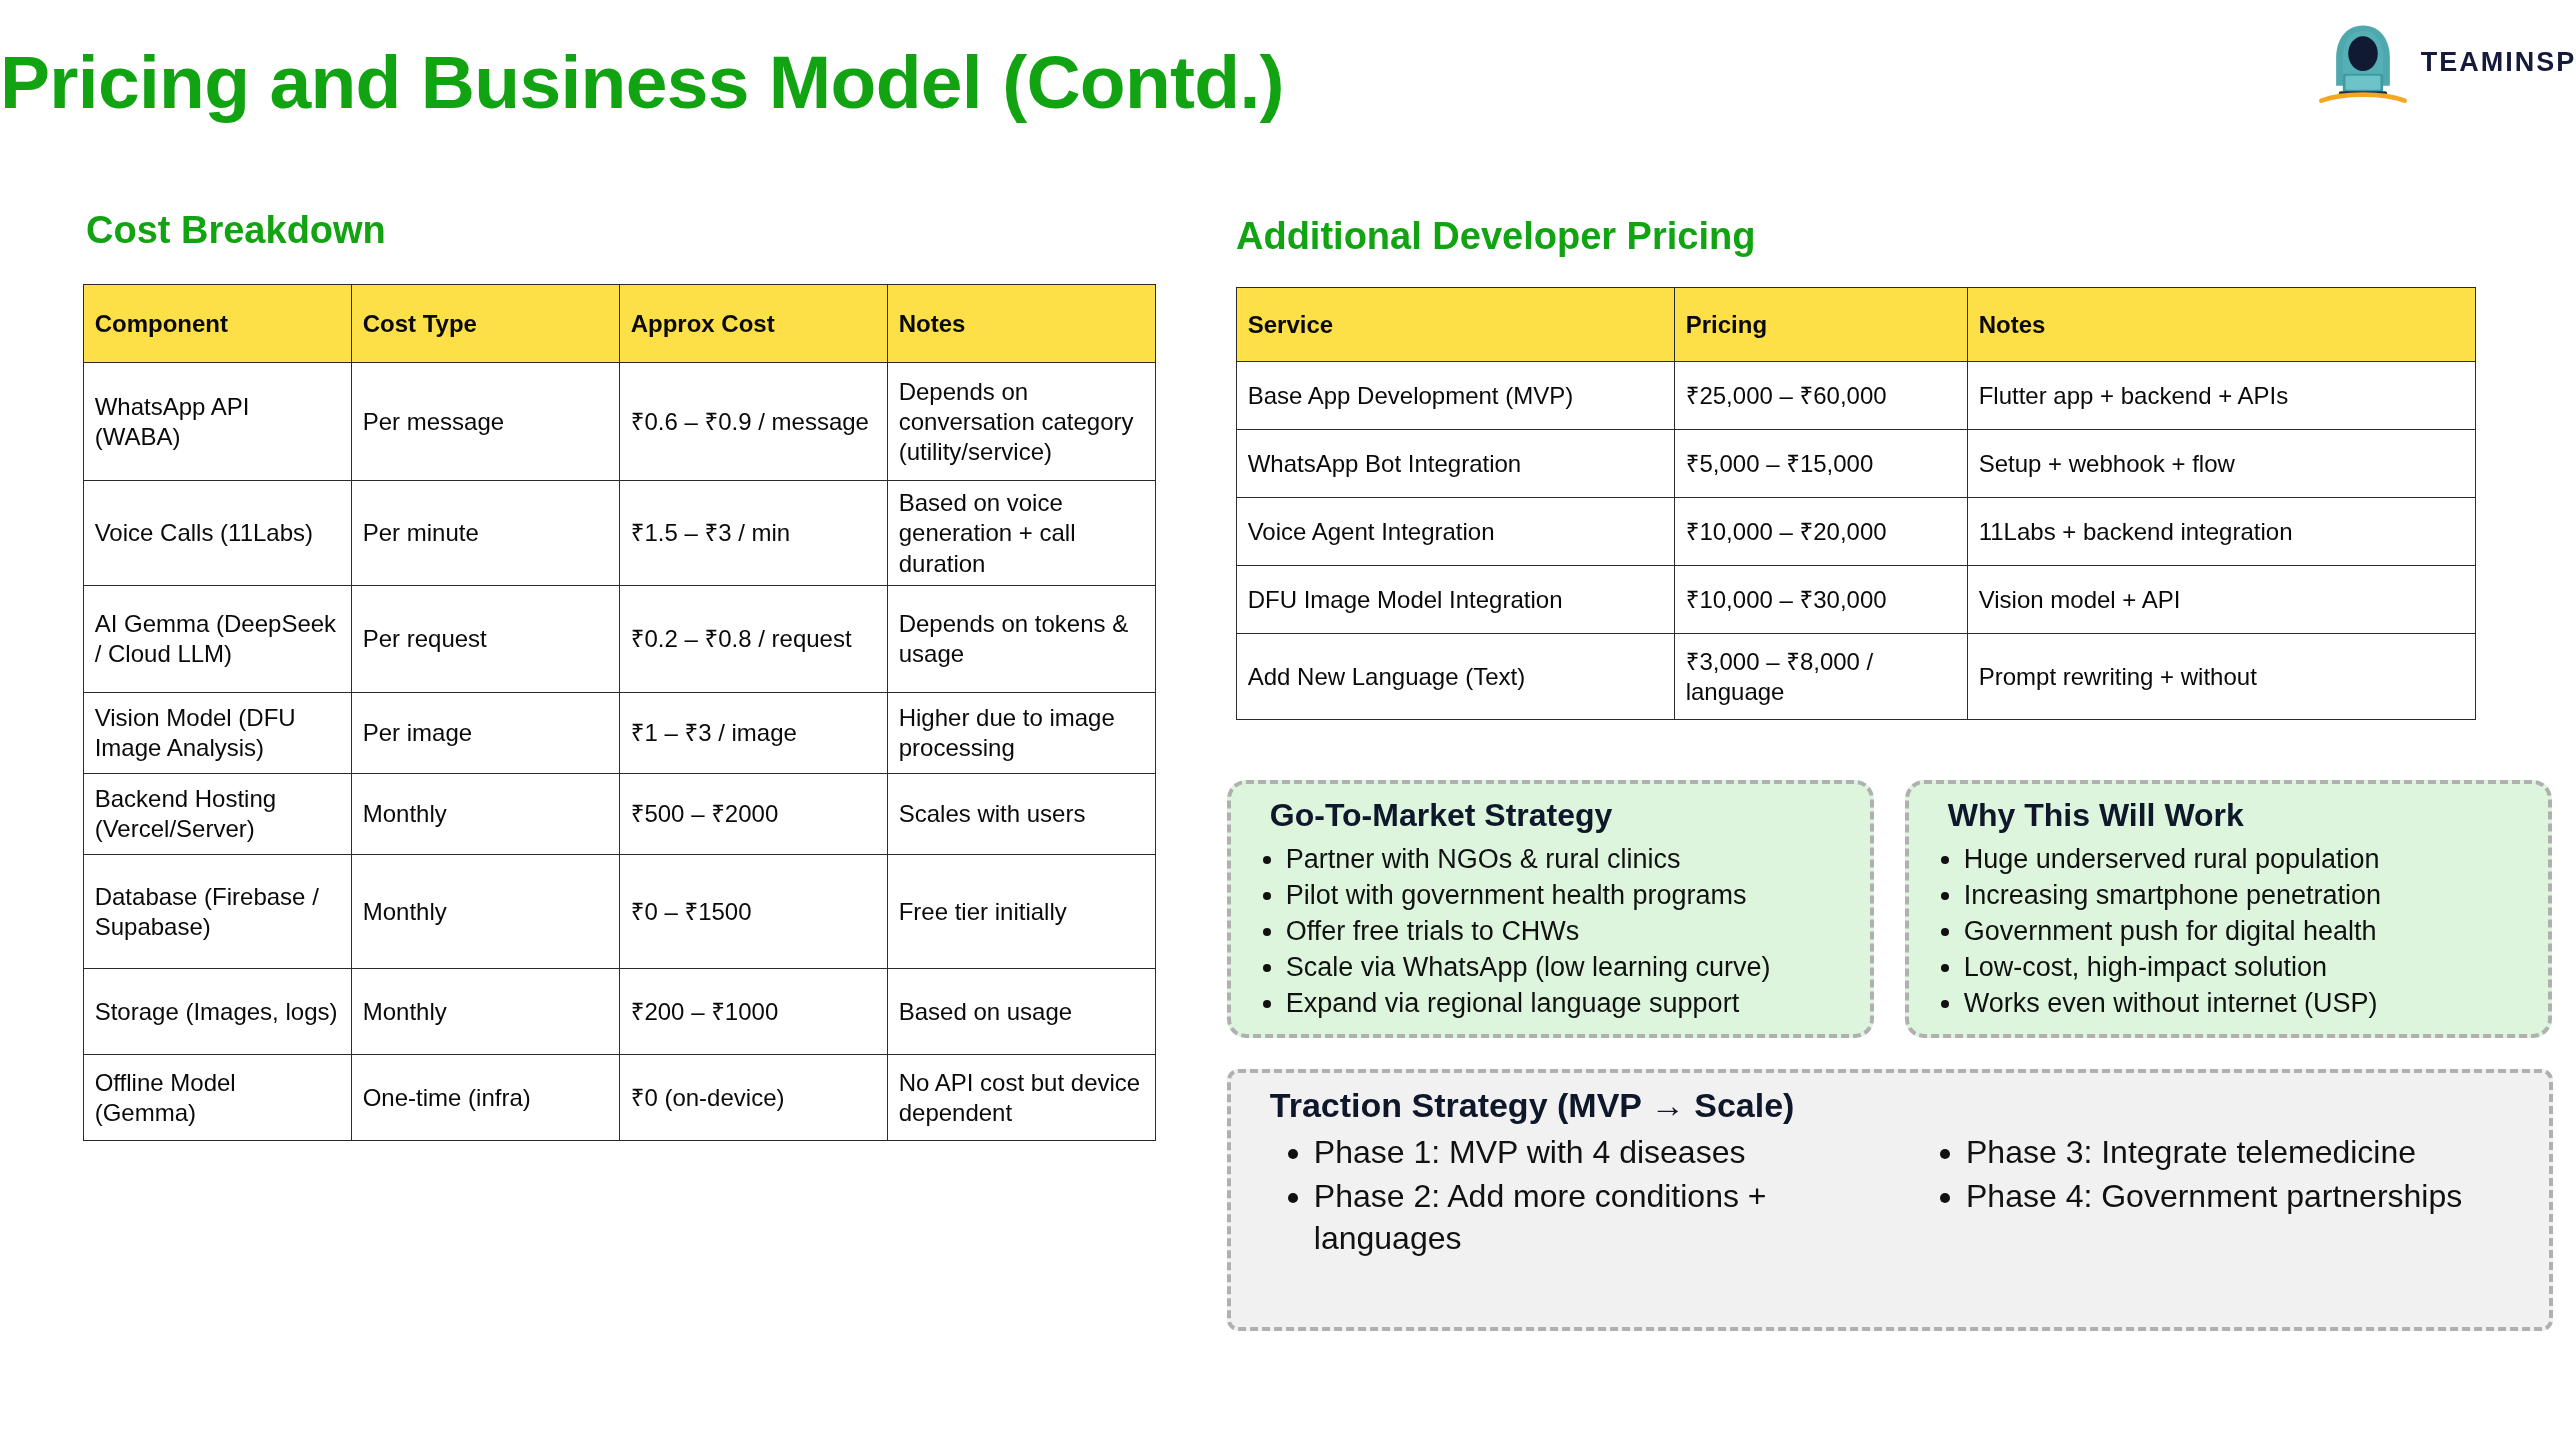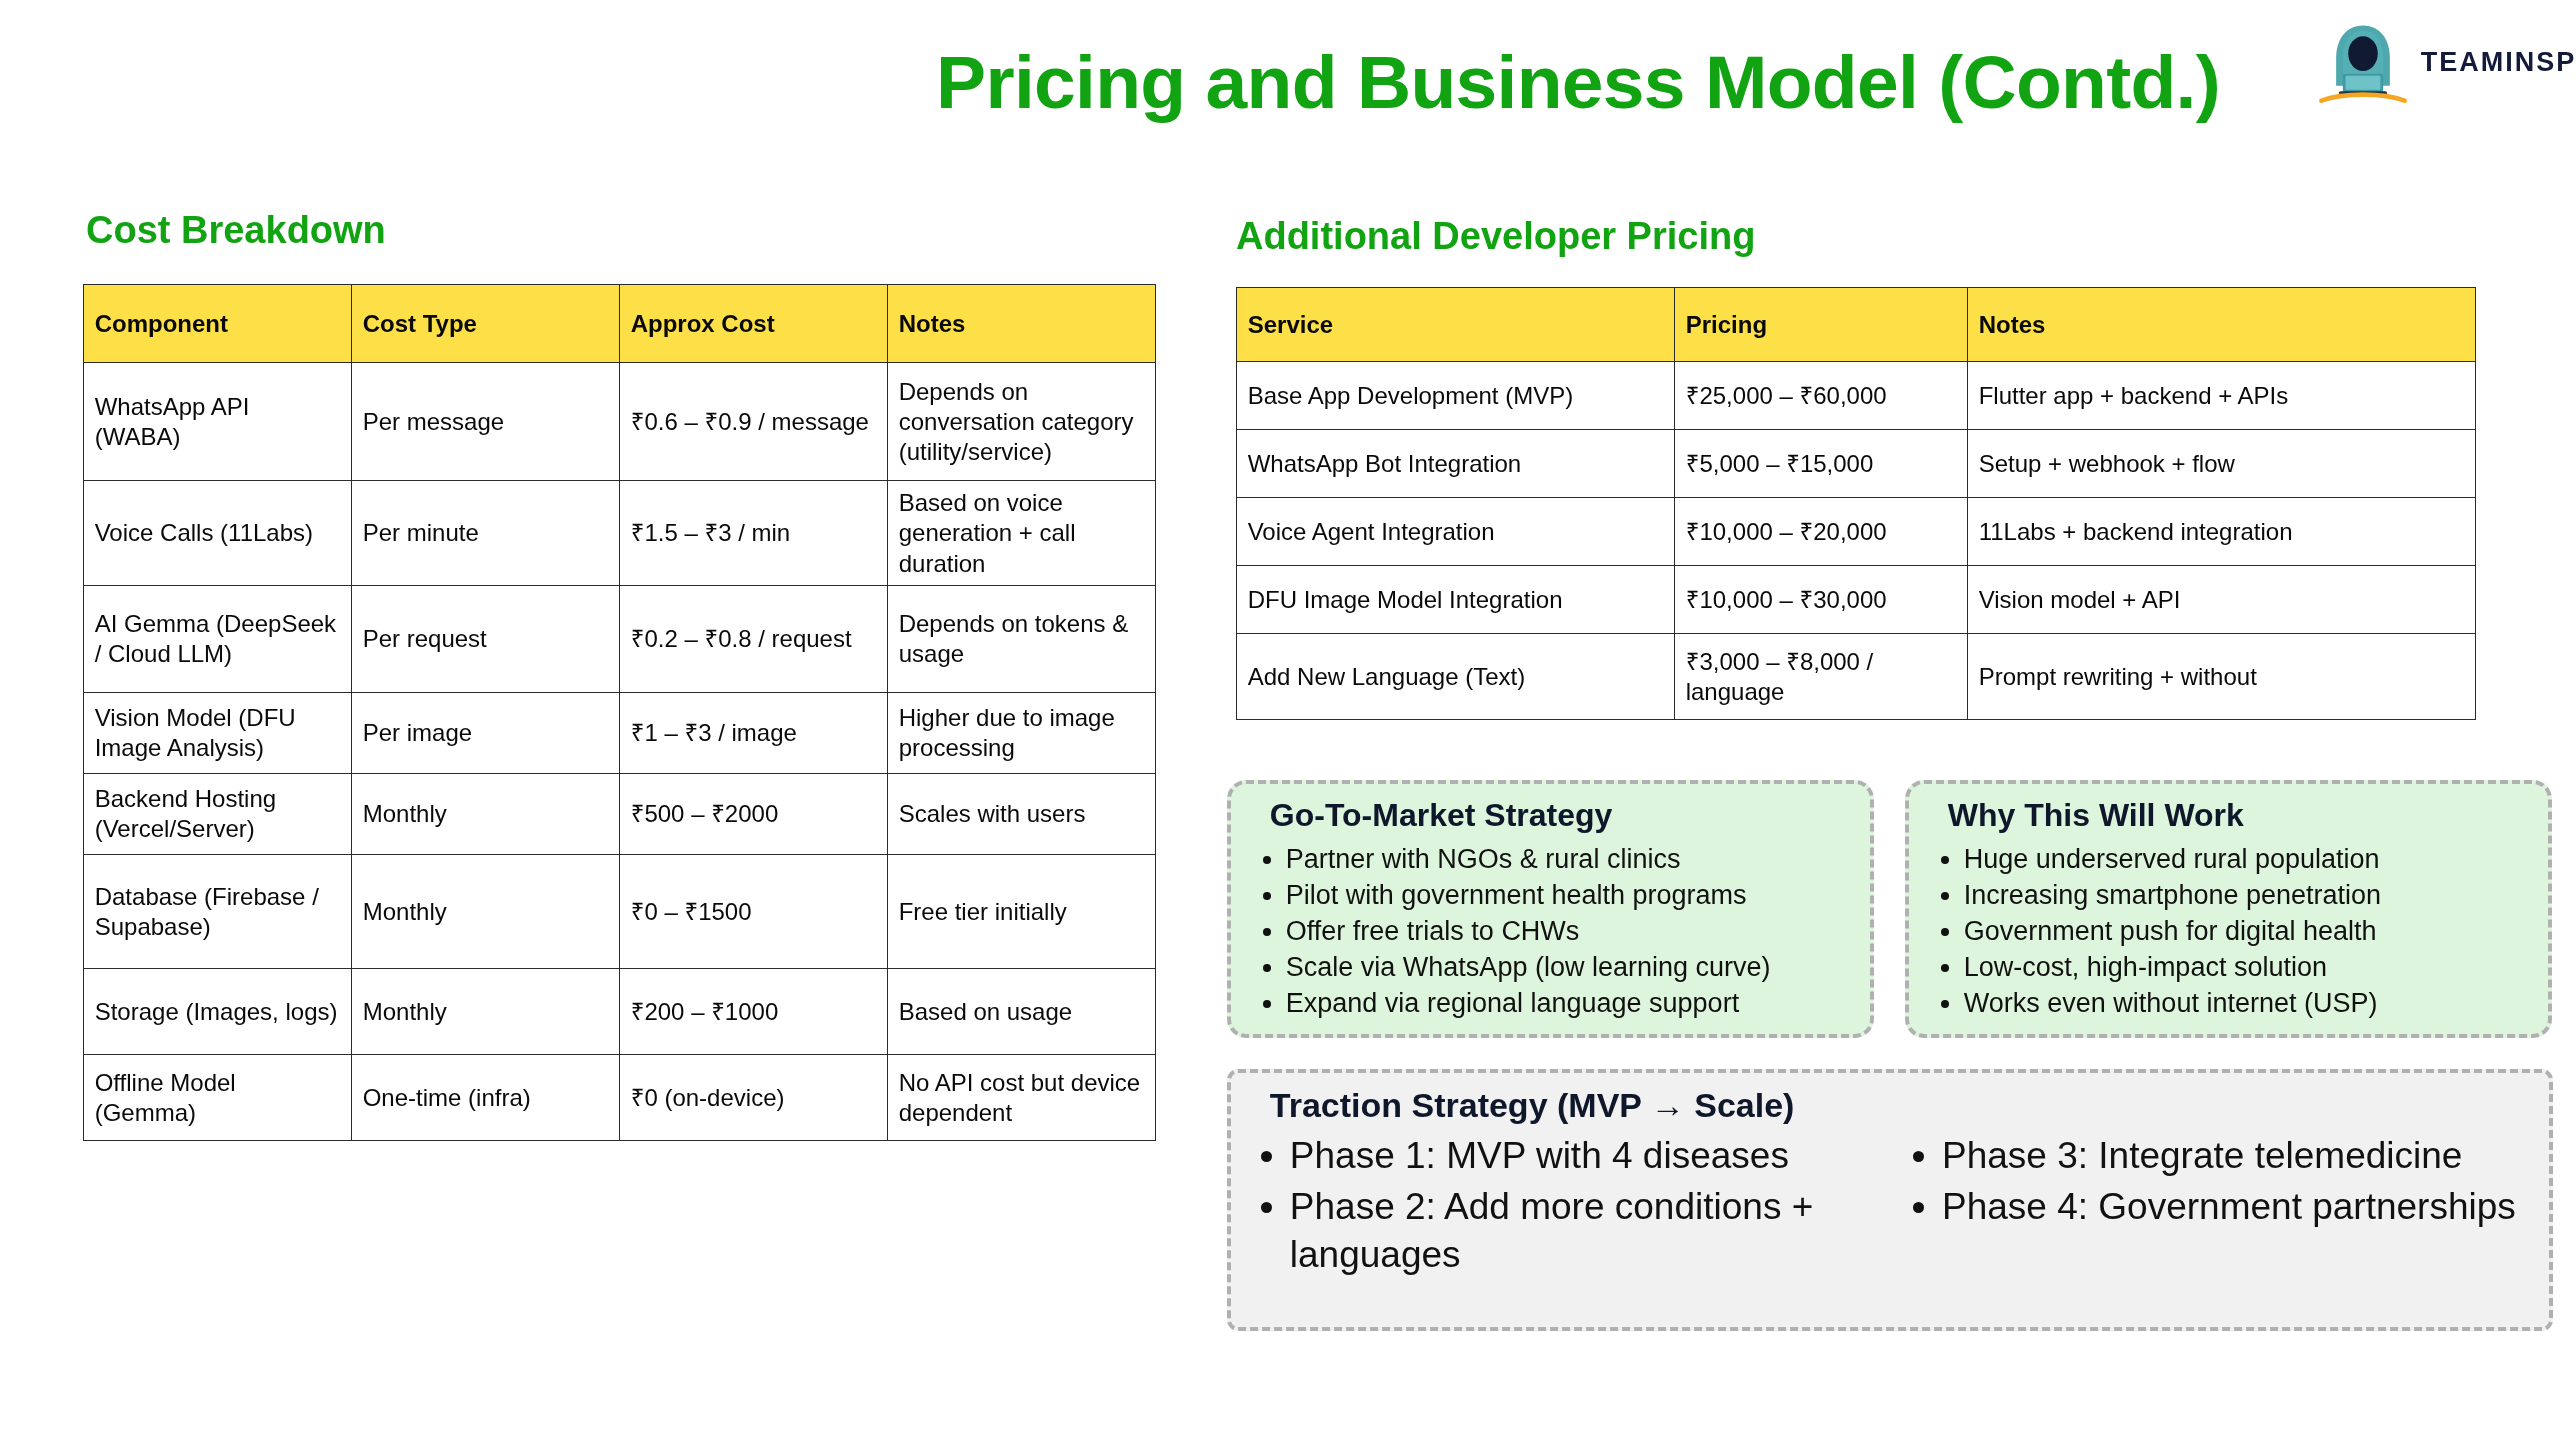--- a/index.html
+++ b/index.html
@@ -45,27 +45,26 @@
     letter-spacing: 2px;
     font-family: "Liberation Sans", sans-serif;
   }
 
   
   #slide-title {
     position: absolute;
     top: 39px;
     left: 0;
     width: 2174px;
-    text-align: right;
+    text-align: left;
     color: #12a312;
     font-size: 75px;
     font-weight: 700;
     font-family: "Liberation Sans", sans-serif;
     letter-spacing: -0.7px;
-    margin-left: 46px;
   }
 
   
   .section-heading {
     position: absolute;
     color: #12a312;
     font-size: 38px;
     font-weight: 700;
     font-family: "Liberation Sans", sans-serif;
   }
@@ -146,21 +145,21 @@
   #why-box  { left: 1905px; top: 780px; width: 647px;  height: 258px; }
   #traction-box { left: 1227px; top: 1069px; width: 1326px; height: 262px; }
 
   #traction-box h3 { font-size: 34px; margin-bottom: 5.4px; }
   #traction-cols {
     display: flex;
     gap: 16px;
     margin-top: 6.7px;
   }
   #traction-cols > div { flex: 1; }
-  #traction-box li { font-size: 37px; line-height: 1.3; margin-bottom: 2.7px; }
+  #traction-box li { font-size: 32px; line-height: 1.3; margin-bottom: 2.7px; margin-left: 24px; }
   #traction-box ul { padding-left: 44px; }
 </style>
 </head>
 <body>
 
 <div id="logo">
   <div id="logo-mark">
     <svg viewBox="0 0 140 140" width="94" height="94" aria-hidden="true">
       <path d="M70 14 C44 14 30 36 30 62 L30 104 L110 104 L110 62 C110 36 96 14 70 14 Z" fill="#4ea8ae"></path>
       <path d="M70 22 C50 22 40 40 40 62 L40 92 L100 92 L100 62 C100 40 90 22 70 22 Z" fill="#55b0b6"></path>

